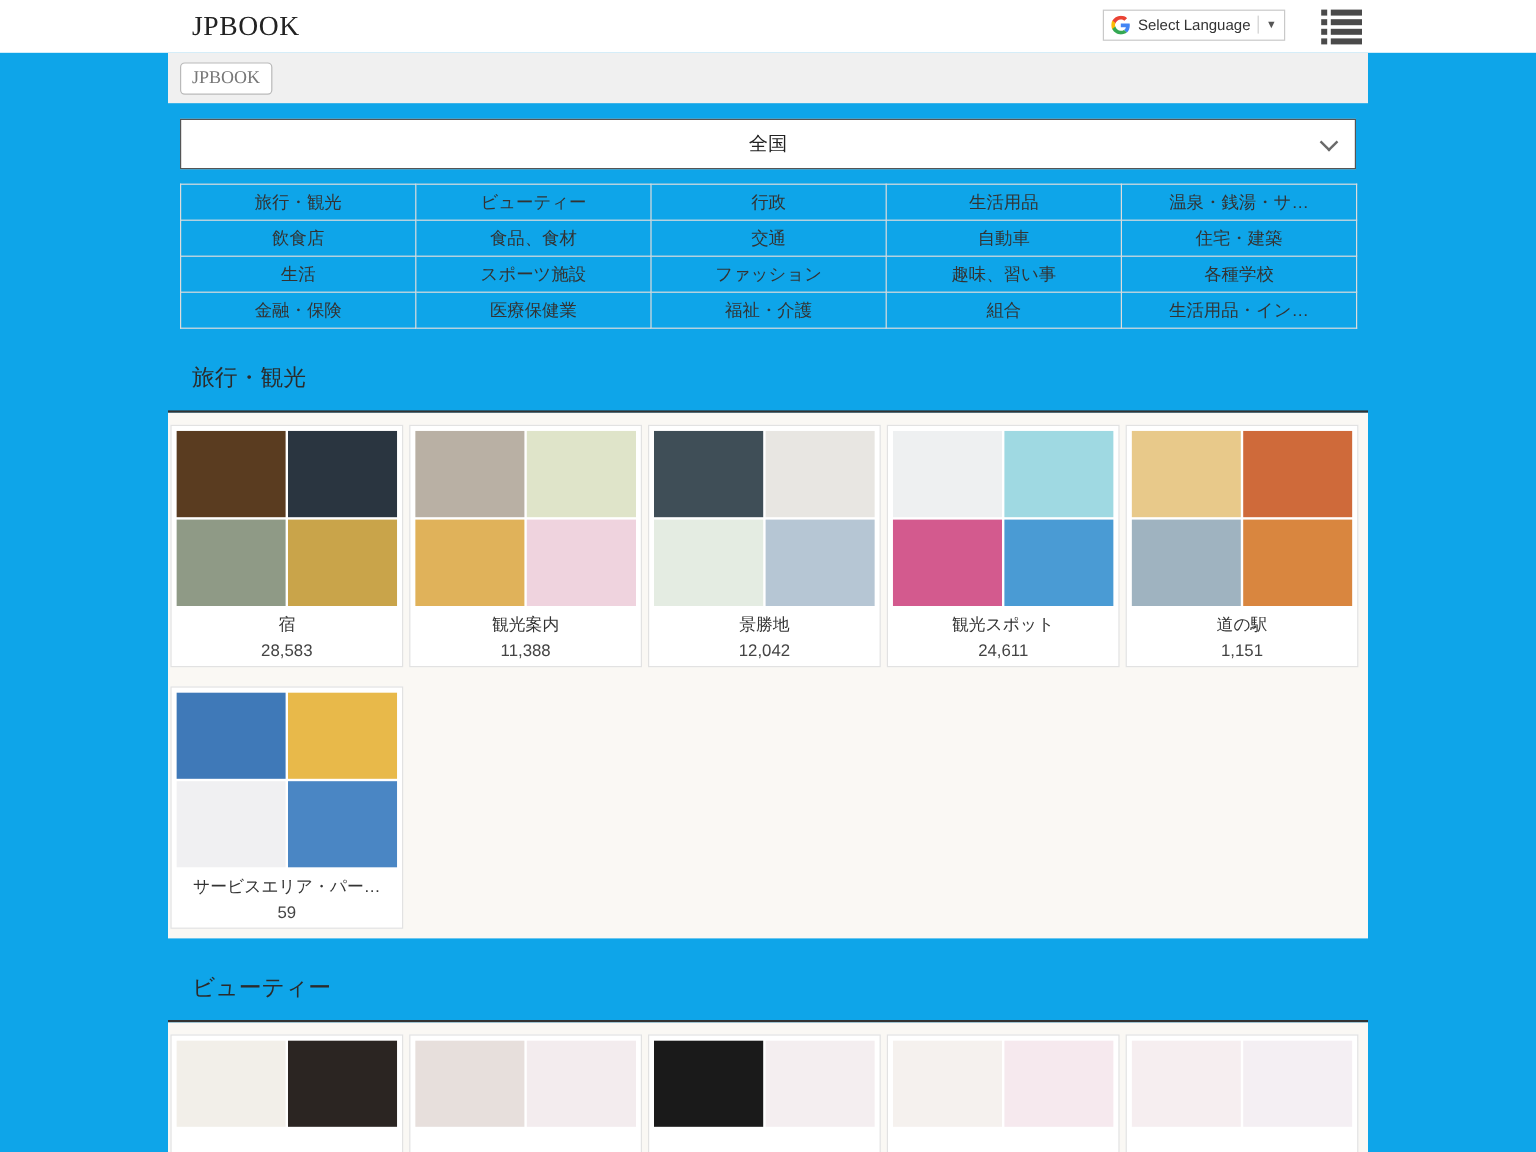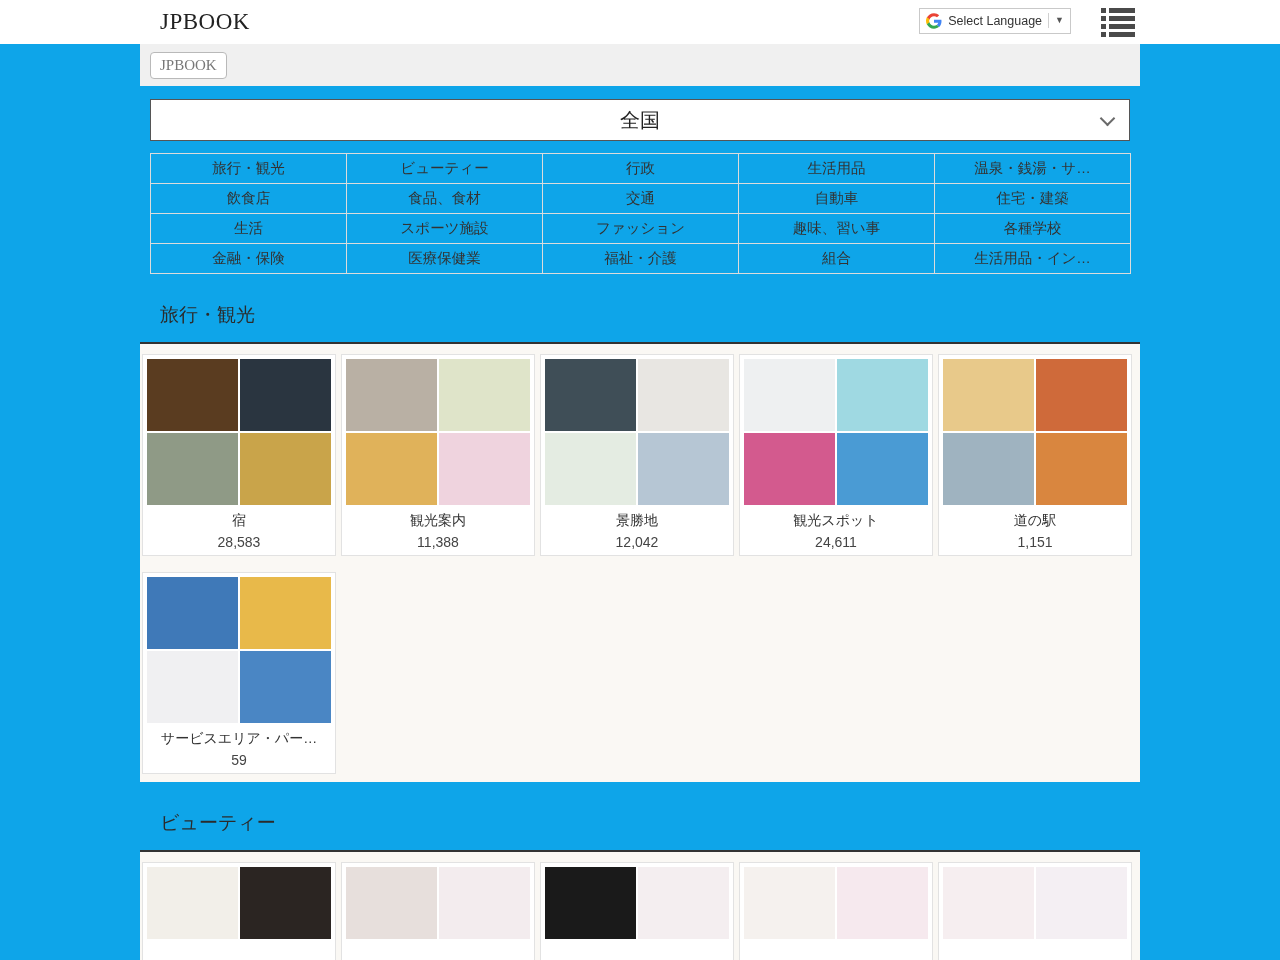--- a/index.html
+++ b/index.html
@@ -53,21 +53,21 @@
     background: #fff; padding: 5px 9px; line-height: 1;
   }
 
   
   .region-wrap { padding: 13px 150px 0 150px; }
   .region {
     height: 42px; border: 1px solid #555; background: #fff;
     display: flex; align-items: center; justify-content: center;
     position: relative;
   }
-  .region-label { font-size: 20px; color: #222; }
+  .region-label { font-size: 16px; color: #222; }
   .chev {
     position: absolute; right: 16px; top: 50%;
     width: 11px; height: 11px; margin-top: -7px;
     border-right: 2px solid #6a6a6a; border-bottom: 2px solid #6a6a6a;
     transform: rotate(45deg);
   }
 
   
   .cat-wrap { padding: 12px 150px 0 150px; }
   table.cats { border-collapse: collapse; table-layout: fixed; width: 980px; }

